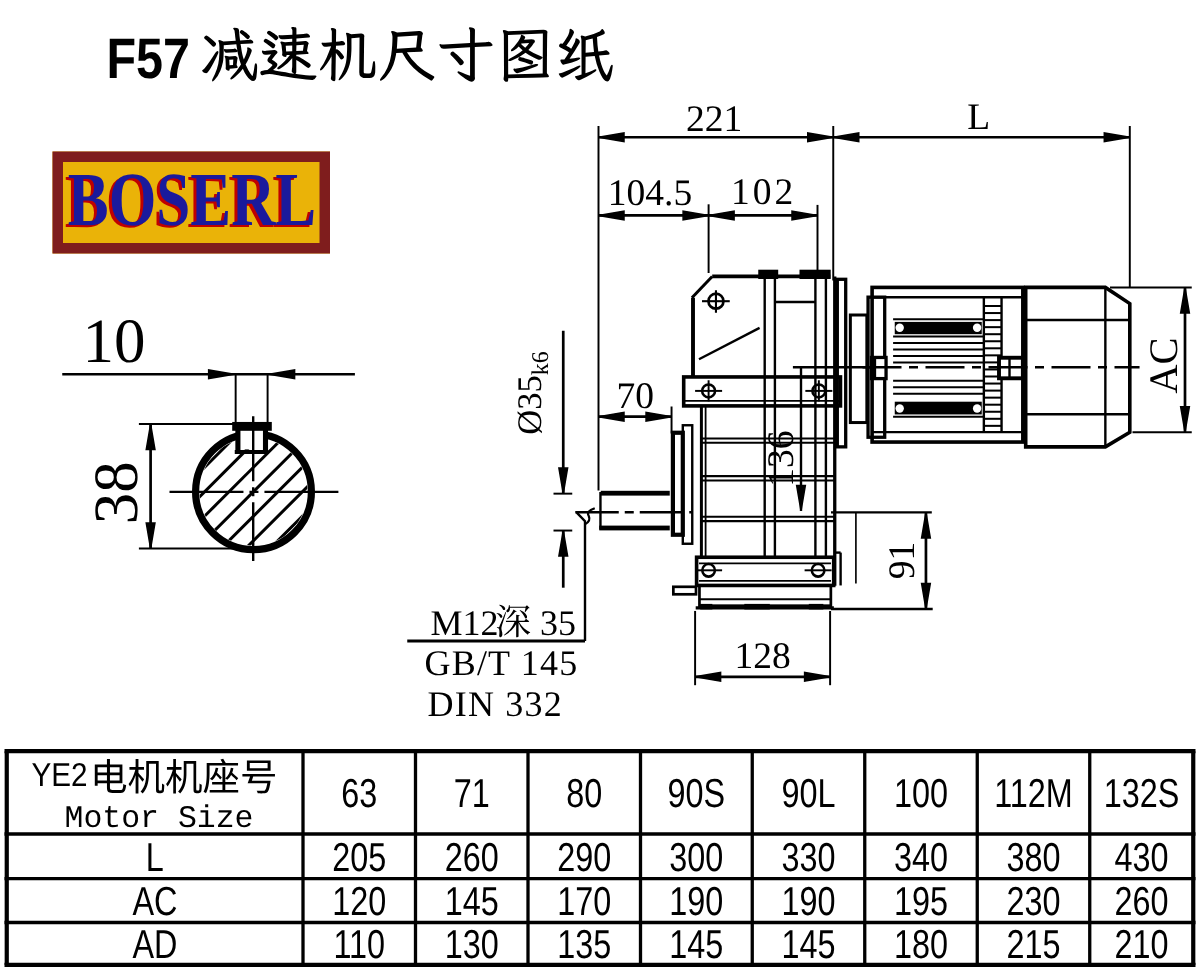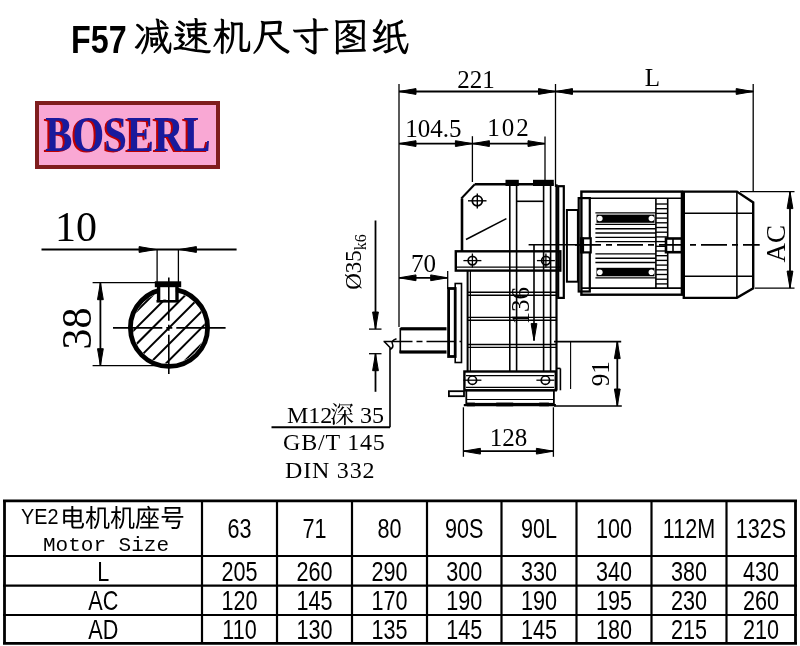--- a/index.html
+++ b/index.html
@@ -1,18 +1,18 @@
 <!DOCTYPE html>
 <html><head><meta charset="utf-8"><style>
 * { margin:0; padding:0; box-sizing:border-box; }
 body { width:800px; height:646px; background:#fff; position:relative; overflow:hidden;
        font-family:"Liberation Sans", sans-serif; filter:blur(0.4px); }
 #f57 { position:absolute; left:71px; top:19px; font-size:38px; font-weight:bold; transform:scaleX(0.85); transform-origin:0 0; }
-#logo { position:absolute; left:35px; top:101px; width:185px; height:68px; border:4px solid #7f1d1d;
-        background:#f9a8d4;padding-left:12px; }
+#logo { position:absolute; left:35px; top:101px; width:185px; height:68px; border:7px solid #7f1d1d;
+        background:#eab308;padding-left:12px; }
 #logo span { position:absolute; left:50%; top:50%; transform:translate(-50%,-52%) scaleX(0.8);
   font-family:"Liberation Serif", serif; font-weight:bold; font-size:51px; color:#1A1A9C;
   letter-spacing:0px; text-shadow:-2.5px 1.5px 0 #C00000; white-space:nowrap; }
 svg { position:absolute; left:0; top:0; }
 svg text { stroke:none; }
 </style></head><body>
 <div id="f57">F57</div>
 <div id="logo">
     <span>BOSERL</span>
   </div>

